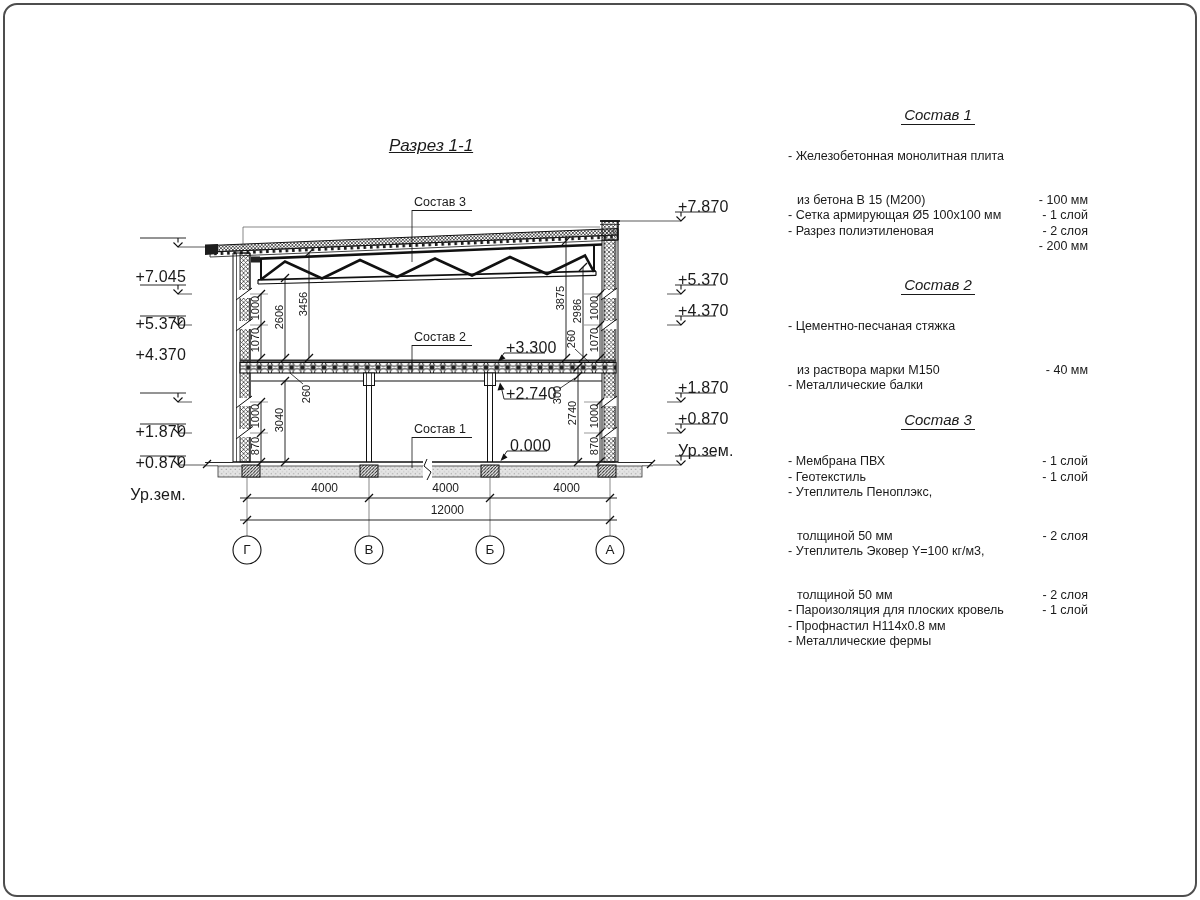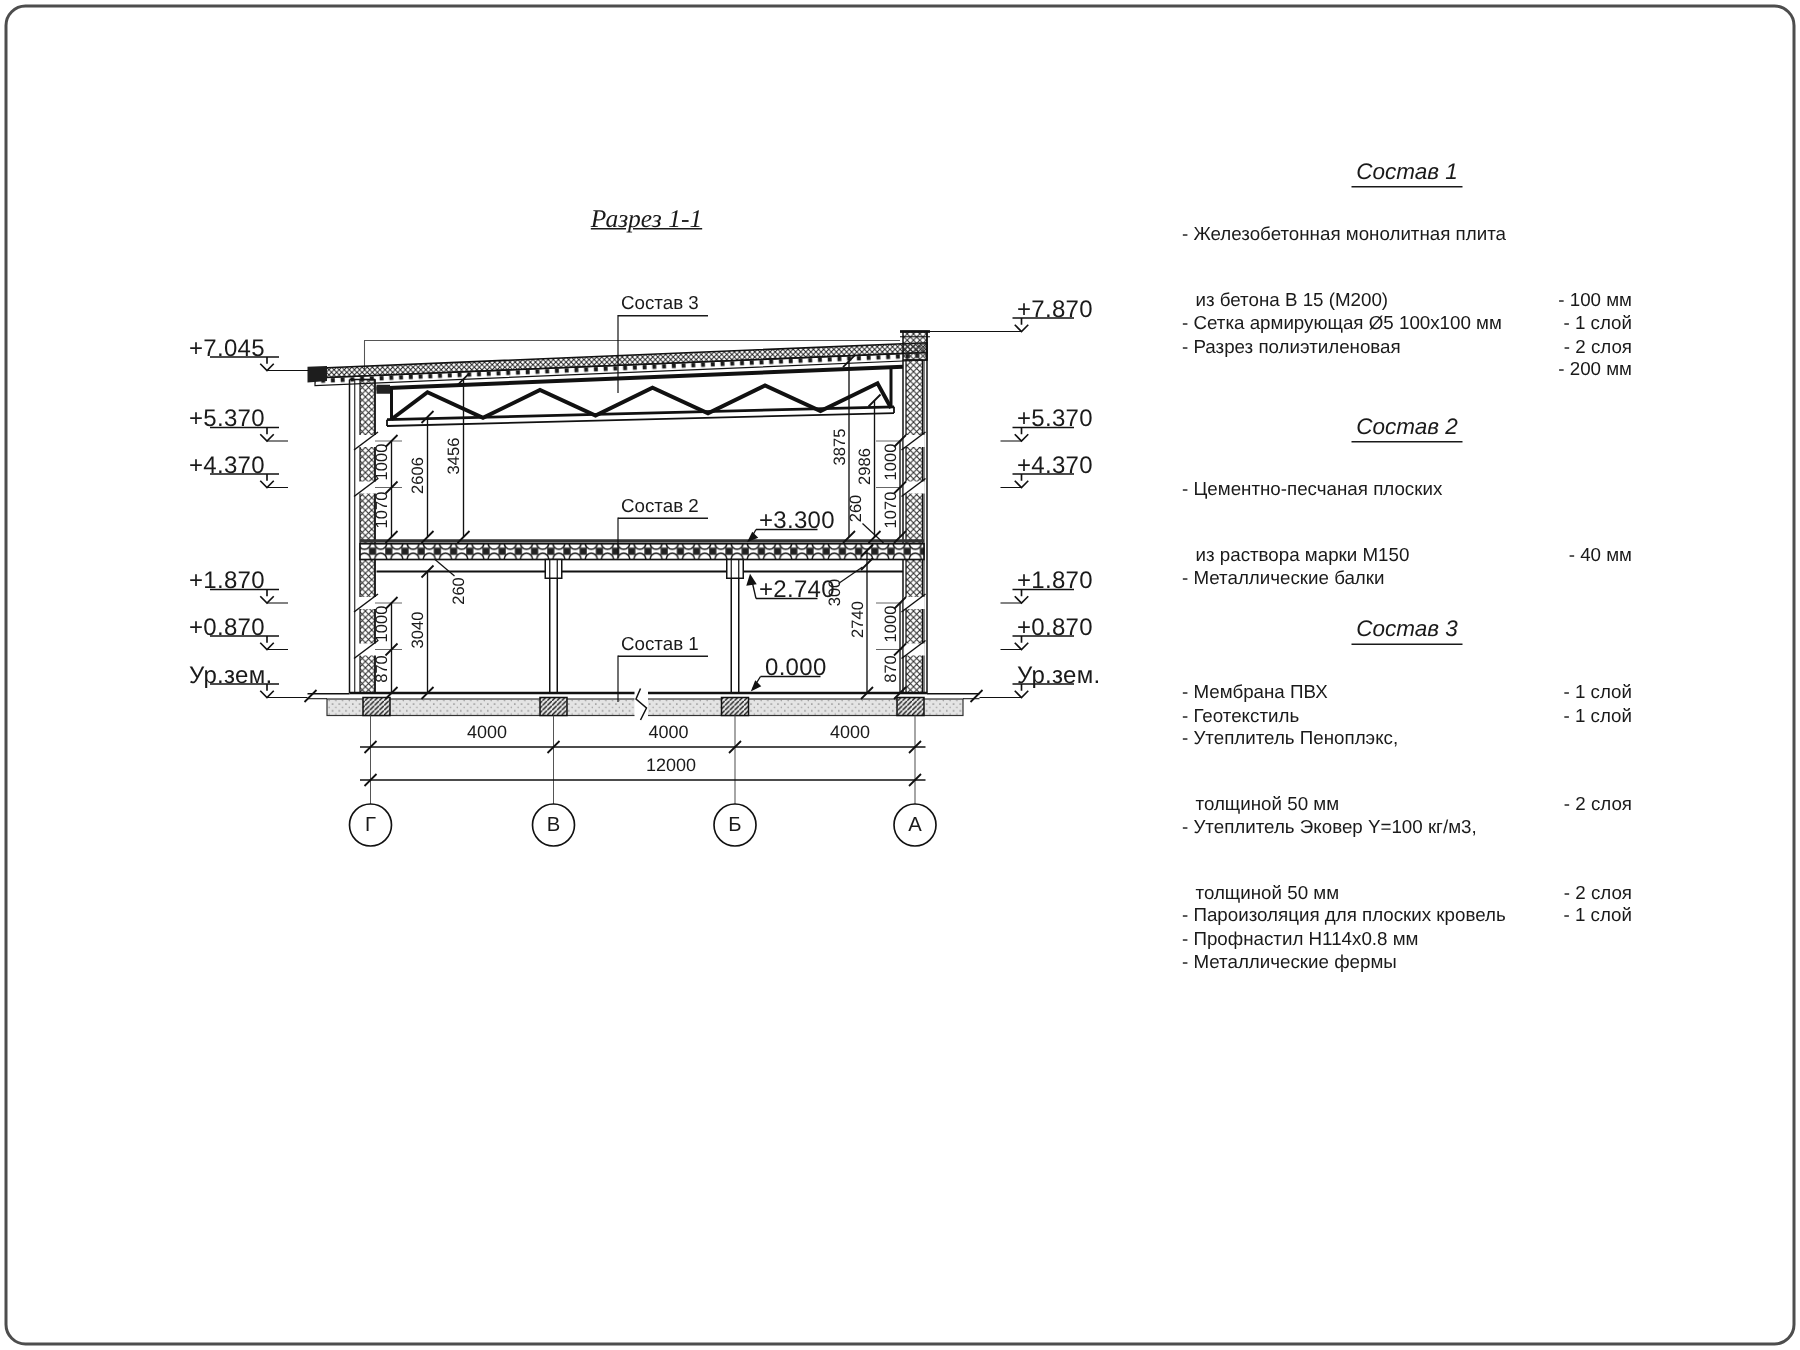--- a/index.html
+++ b/index.html
@@ -5,21 +5,21 @@
   html,body{margin:0;padding:0;width:1200px;height:900px;background:#fff;overflow:hidden;
     font-family:"Liberation Sans", sans-serif;color:#1a1a1a;}
   .page-frame{position:absolute;left:3px;top:3px;right:3px;bottom:3px;
     border:2px solid #4d4d4d;border-radius:14px;pointer-events:none;z-index:50;}
   #stage{position:absolute;left:0;top:0;width:1200px;height:900px;}
   svg{position:absolute;left:0;top:0;}
   .lbl{position:absolute;white-space:nowrap;}
   .title{font-size:17px;font-style:italic;text-decoration:underline;text-align:center;}
   .elev{font-size:16px;letter-spacing:.2px;}
   .elev.r{text-align:left;}
-  .elev.l{text-align:left;}
+  .elev.l{text-align:right;margin-top:44px;}
   .ulab{font-size:12.5px;border-bottom:1px solid #1a1a1a;padding:0 6px 1px 2px;}
   .vdim{font-size:11px;width:44px;text-align:center;transform:rotate(-90deg);}
   .hdim{font-size:12px;text-align:right;}
   .axis{font-size:13.5px;text-align:center;width:28px;}
   .comp{position:absolute;width:300px;}
   .comp h3{margin:0 0 26px 0;font-size:15px;font-style:italic;font-weight:normal;
     text-align:center;}
   .comp h3 span{border-bottom:1px solid #1a1a1a;padding:0 3px 1px 3px;}
   .comp-item{display:flex;align-items:flex-end;font-size:12.5px;line-height:15.5px;gap:23px;}
   .comp-text .l2{padding-left:9px;margin-top:28px;}
@@ -315,21 +315,21 @@
         <line x1="504" y1="399" x2="545" y2="399"></line>
         <line x1="504" y1="399" x2="501" y2="386"></line>
         <polygon points="500,382.5 504.5,389.5 497.5,390.5" fill="#111" stroke="none"></polygon>
         <line x1="507" y1="451" x2="547" y2="451"></line>
         <line x1="507" y1="451" x2="502" y2="459"></line>
         <polygon points="500.5,461 507.5,457.5 503.5,453.5" fill="#111" stroke="none"></polygon>
       </g>
     </g>
   </svg>
 
-  <div class="lbl title" style="left:378px;top:136px;width:106px;font-family:Liberation Serif, serif;">Разрез 1-1</div>
+  <div class="lbl title" style="left:378px;top:136px;width:106px;">Разрез 1-1</div>
 
   <div class="lbl ulab" style="left:412px;top:195px;">Состав 3</div>
   <div class="lbl ulab" style="left:412px;top:330px;">Состав 2</div>
   <div class="lbl ulab" style="left:412px;top:422px;">Состав 1</div>
 
   <div class="lbl elev l" style="left:126px;top:224px;width:60px;">+7.045</div>
   <div class="lbl elev l" style="left:126px;top:271px;width:60px;">+5.370</div>
   <div class="lbl elev l" style="left:126px;top:302px;width:60px;">+4.370</div>
   <div class="lbl elev l" style="left:126px;top:379px;width:60px;">+1.870</div>
   <div class="lbl elev l" style="left:126px;top:410px;width:60px;">+0.870</div>
@@ -409,21 +409,21 @@
 
       </div>
   </div>
 
   <div class="comp" style="left:788px;top:276px;">
     <h3><span>Состав 2</span></h3>
     <div>
 
         <div class="comp-item">
           <div class="comp-text">
-            <div>- Цементно-песчаная плоских</div>
+            <div>- Цементно-песчаная стяжка</div>
             <div class="l2">из раствора марки М150</div>
           </div>
           <div class="comp-val">- 40 мм</div>
         </div>
 
 
         <div class="comp-item">
           <div class="comp-text">
             <div>- Металлические балки</div>
 

